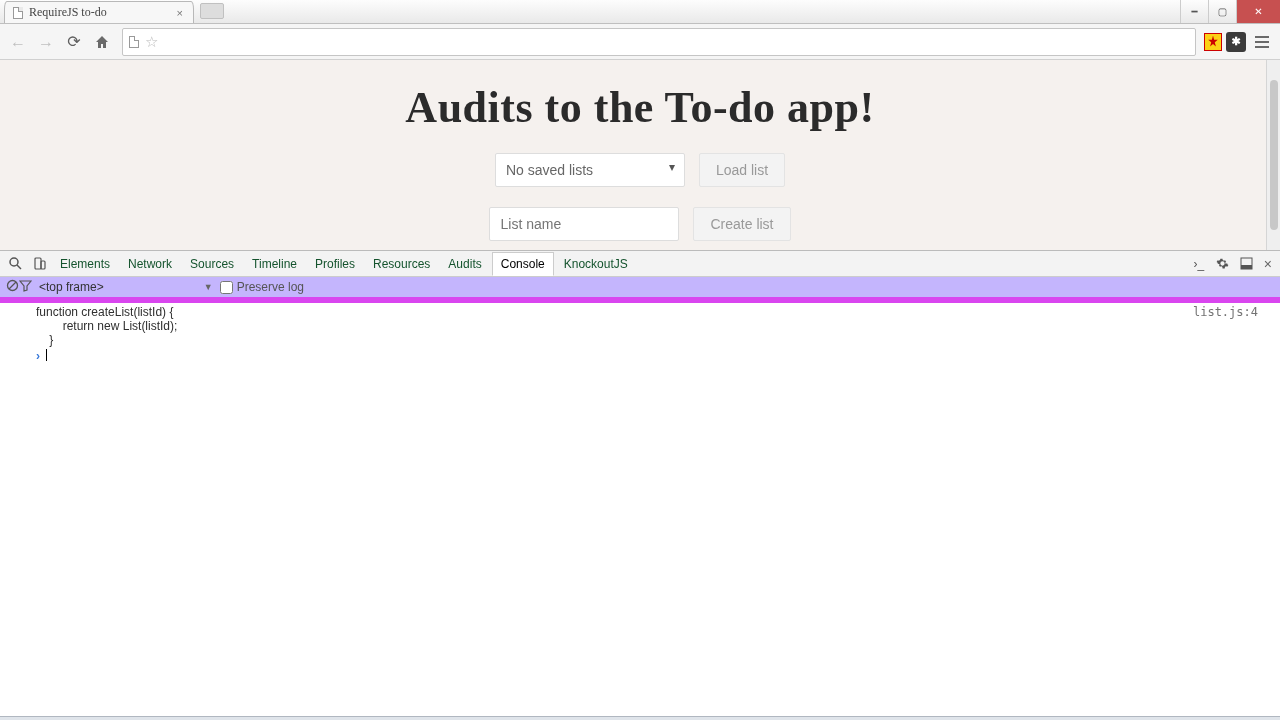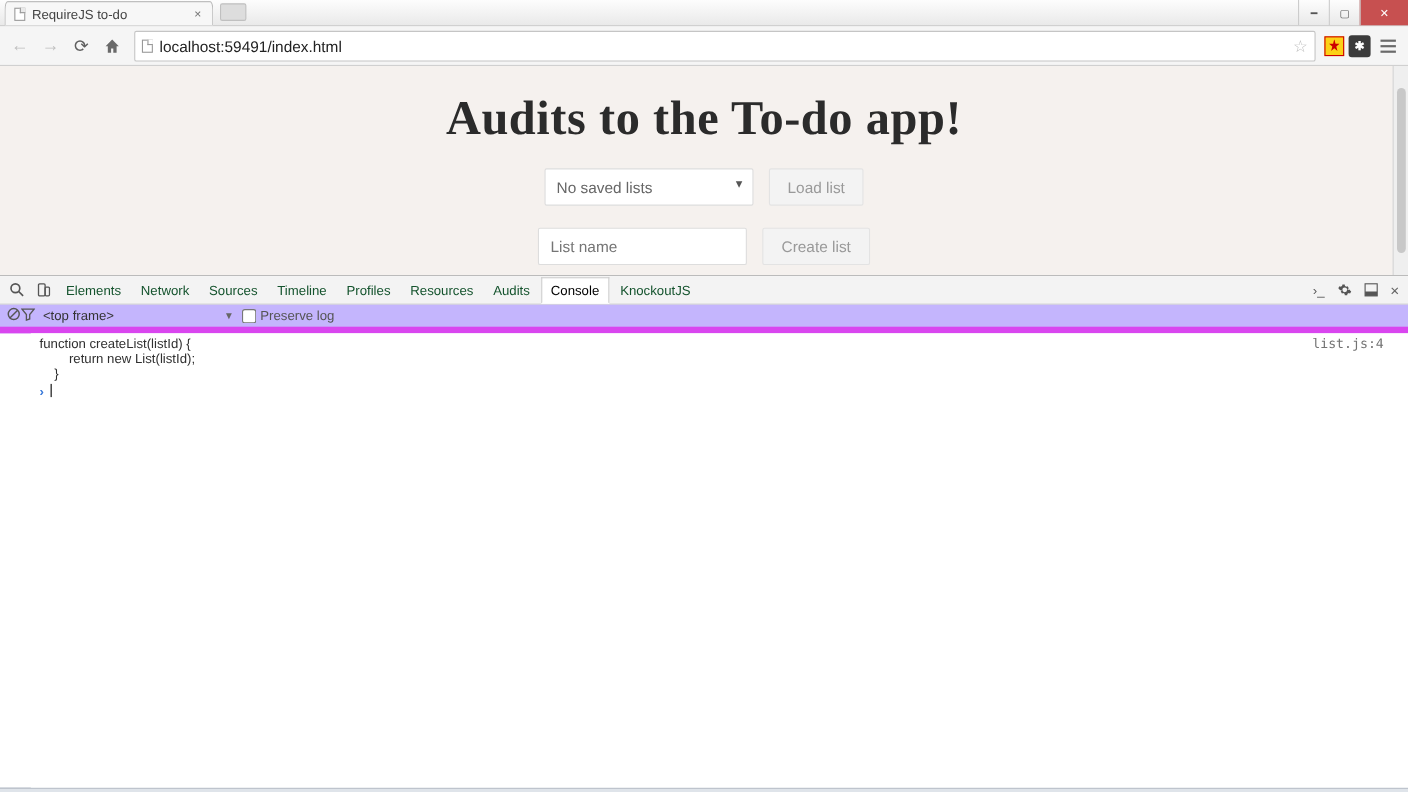--- a/index.html
+++ b/index.html
@@ -4,21 +4,21 @@
 <style>
 * { margin: 0; padding: 0; box-sizing: border-box; font-family: "Segoe UI", Arial, sans-serif; }
 body { width: 1280px; height: 720px; overflow: hidden; background: #fff; }
 
 
 .titlebar { height: 24px; background: linear-gradient(#fdfdfd,#e9e9e9); border-bottom: 1px solid #bfbfbf; display: flex; align-items: stretch; }
 .tab-strip { display: flex; align-items: flex-end; padding-left: 4px; flex: 1; }
 .tab { display: flex; align-items: center; background: #f7f7f7; border: 1px solid #b8b8b8; border-bottom: none; border-top-left-radius: 3px 8px; border-top-right-radius: 3px 8px; height: 22px; min-width: 190px; padding: 0 8px; font-size: 12px; color: #444; position: relative; }
 .tab .file-icon { width: 10px; height: 12px; border: 1px solid #999; background: #fff; margin-right: 6px; position: relative; }
 .tab .file-icon::after { content: ""; position: absolute; top: -1px; right: -1px; width: 4px; height: 4px; background: #e9e9e9; border-left: 1px solid #999; border-bottom: 1px solid #999; }
-.tab .tab-title { flex: 1; white-space: nowrap; overflow: hidden; text-overflow: ellipsis; }
+.tab .tab-title { flex: 1; white-space: nowrap; overflow: hidden; text-overflow: ellipsis; font-family: Liberation Serif, serif; }
 .tab .close-x { font-size: 11px; color: #777; cursor: pointer; padding: 0 2px; }
 .new-tab { width: 24px; height: 16px; margin-left: 6px; margin-bottom: 4px; background: #ddd; border: 1px solid #c0c0c0; border-radius: 2px; }
 .win-controls { display: flex; }
 .win-btn { width: 28px; display: flex; align-items: center; justify-content: center; font-size: 10px; color: #555; border-left: 1px solid #ccc; }
 .win-close { background: #c75050; color: #fff; width: 44px; }
 
 
 .toolbar { height: 36px; display: flex; align-items: center; background: #f5f5f5; border-bottom: 1px solid #d0d0d0; padding: 0 6px; gap: 4px; }
 .tb-btn { width: 24px; height: 24px; display: flex; align-items: center; justify-content: center; color: #5f5f5f; cursor: pointer; border-radius: 2px; }
 .tb-btn.disabled { color: #bfbfbf; }
@@ -97,21 +97,20 @@
   <div class="tb-btn disabled">←</div>
   <div class="tb-btn disabled">→</div>
   <div class="tb-btn">⟳</div>
   <div class="tb-btn">
     <svg width="16" height="16" viewBox="0 0 16 16">
         <path d="M8 2 L14 8 L12 8 L12 14 L9 14 L9 10 L7 10 L7 14 L4 14 L4 8 L2 8 Z" fill="#6a6a6a"></path>
       </svg>
   </div>
   <div class="omnibox">
     <span class="doc-icon"></span>
-    <input type="text" value="localhost:59491/index.html" style="">
     <span class="star">☆</span>
   </div>
   <div class="flag-icon"></div>
   <div class="ext-icon">✱</div>
   <div class="tb-btn">
     <div class="menu-icon">
         <span></span>
         <span></span>
         <span></span>
       </div>

